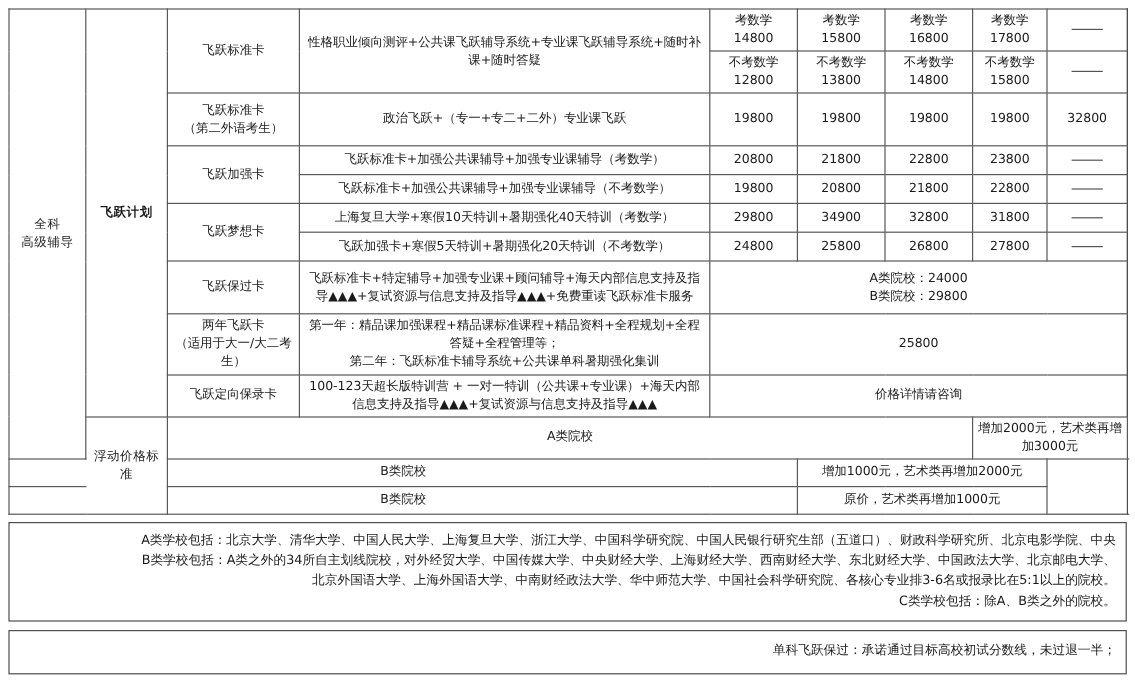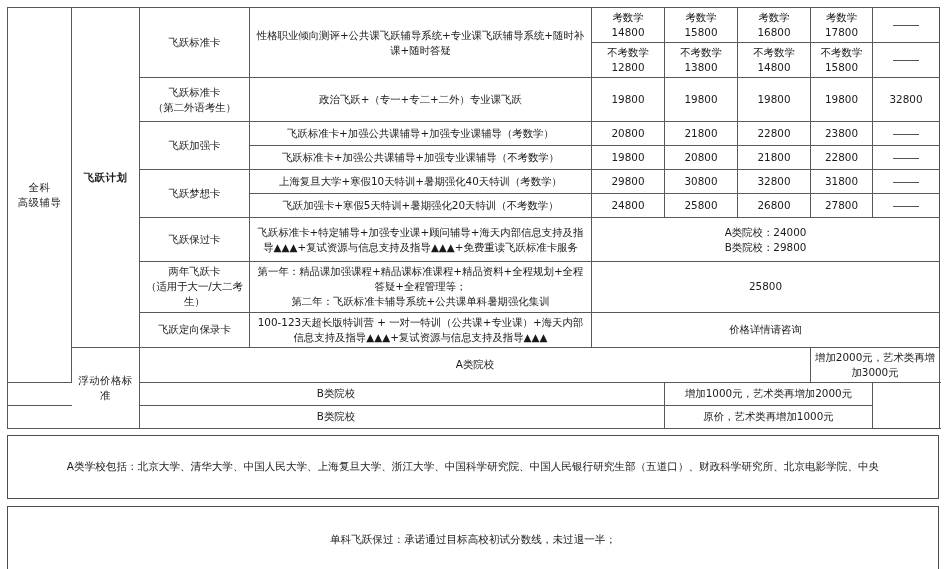--- a/index.html
+++ b/index.html
@@ -74,24 +74,24 @@
     margin-left: 23px;
   }
 
   .notebox {
     width: 932px;
     border: 1.3px solid #4d4d4d;
     padding: 6px 8px 7px 8px;
     margin-top: 6px;
   }
   .notebox p {
-    margin: 16px;
+    margin: 0;
     font-size: 10.6px;
     line-height: 1.62;
-    text-align: center;
+    text-align: right;
     white-space: nowrap;
   }
   .notebox.second { margin-top: 7px; }
   .notebox.second p { line-height: 2.0; }
 </style>
 </head>
 <body>
 
 <div class="sheet">
 
@@ -157,21 +157,21 @@
         <td class="price">20800</td>
         <td class="price">21800</td>
         <td class="price">22800</td>
         <td class="price"><span class="dash"></span></td>
       </tr>
 
       <tr style="height:24px">
         <td class="card" rowspan="2">飞跃梦想卡</td>
         <td class="desc">上海复旦大学+寒假10天特训+暑期强化40天特训（考数学）</td>
         <td class="price">29800</td>
-        <td class="price">30800</td>
+        <td class="price">34900</td>
         <td class="price">32800</td>
         <td class="price">31800</td>
         <td class="price"><span class="dash"></span></td>
       </tr>
 
       <tr style="height:24px">
         <td class="desc">飞跃加强卡+寒假5天特训+暑期强化20天特训（不考数学）</td>
         <td class="price">24800</td>
         <td class="price">25800</td>
         <td class="price">26800</td>
@@ -215,20 +215,23 @@
       </tr>
       <tr style="height:23px">
         <td colspan="5">B类院校</td>
         <td colspan="3">原价，艺术类再增加1000元</td>
       </tr>
     </tbody>
   </table>
 
   <div class="notebox">
     <p>A类学校包括：北京大学、清华大学、中国人民大学、上海复旦大学、浙江大学、中国科学研究院、中国人民银行研究生部（五道口）、财政科学研究所、北京电影学院、中央</p>
+    <p>B类学校包括：A类之外的34所自主划线院校，对外经贸大学、中国传媒大学、中央财经大学、上海财经大学、西南财经大学、东北财经大学、中国政法大学、北京邮电大学、</p>
+    <p>北京外国语大学、上海外国语大学、中南财经政法大学、华中师范大学、中国社会科学研究院、各核心专业排3-6名或报录比在5:1以上的院校。</p>
+    <p>C类学校包括：除A、B类之外的院校。</p>
   </div>
 
   <div class="notebox second">
     <p>单科飞跃保过：承诺通过目标高校初试分数线，未过退一半；</p>
 
   </div>
 
 </div>
 
 </body></html>

